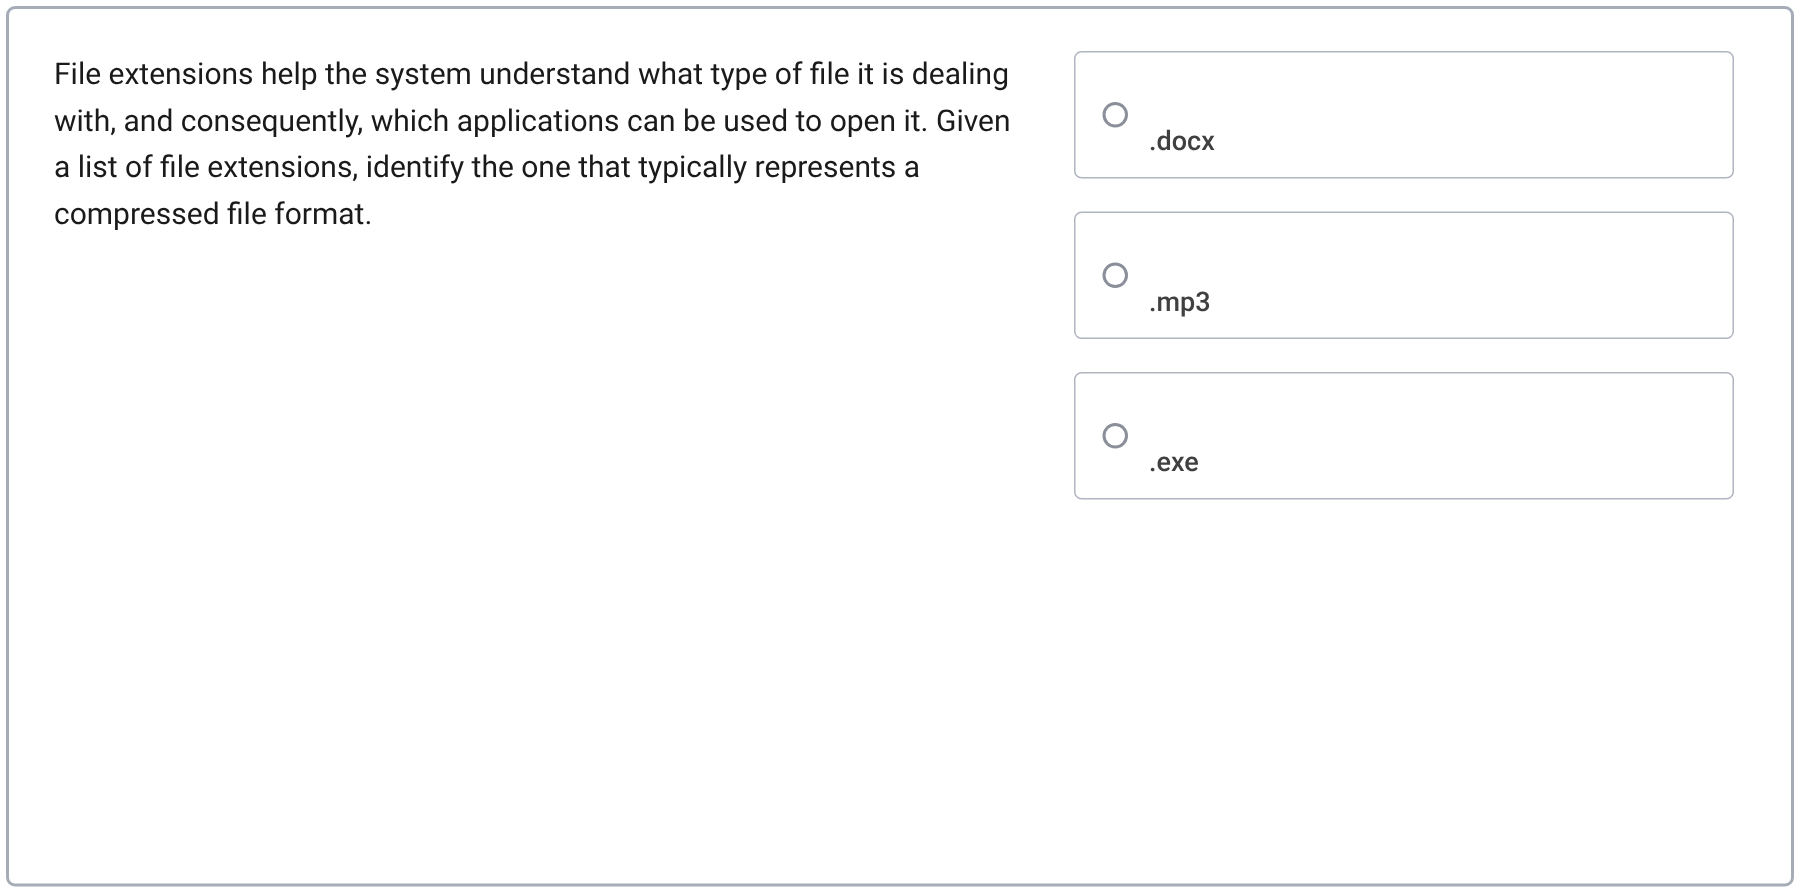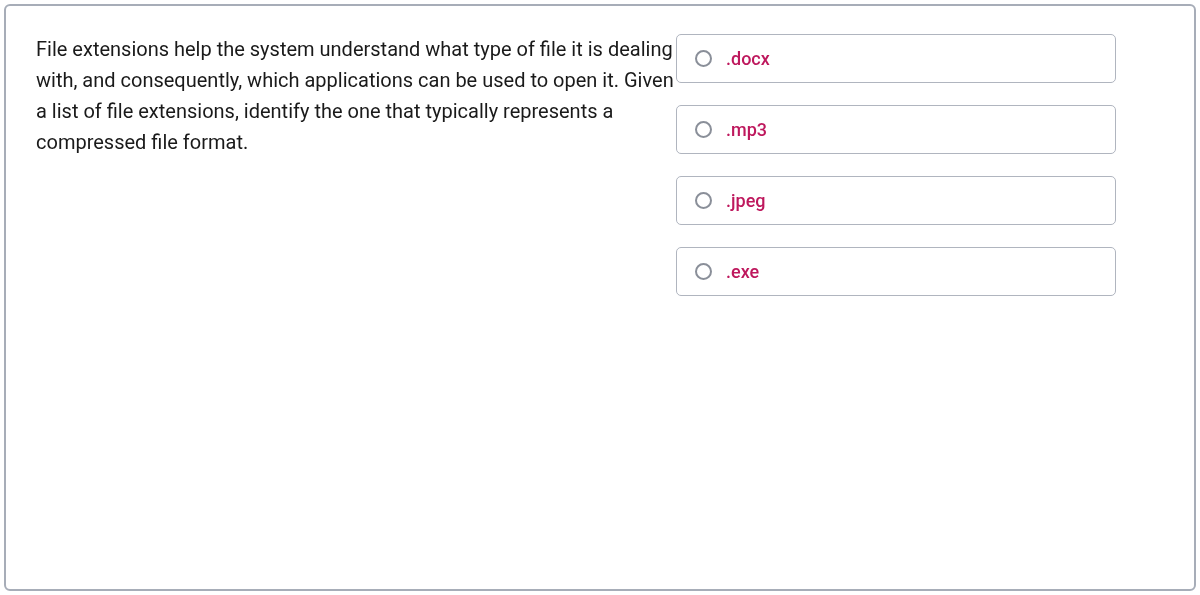--- a/index.html
+++ b/index.html
@@ -14,20 +14,21 @@
       height: 595px;
       padding: 4px;
     }
     .container {
       border: 2px solid #a7adb8;
       border-radius: 6px;
       width: 100%;
       height: 100%;
       padding: 28px 30px;
       display: flex;
+      gap: 40px;
     }
     .question-panel {
       flex: 1;
       max-width: 640px;
     }
     .question-text {
       font-size: 20px;
       line-height: 1.55;
       color: #1a1a1a;
       font-weight: 400;
@@ -50,42 +51,39 @@
     }
     .radio-circle {
       width: 17px;
       height: 17px;
       border: 2px solid #8a8f99;
       border-radius: 50%;
       flex-shrink: 0;
     }
     .option-label {
       font-size: 18px;
-      color: #be185d;
+      color: #404040;
       font-weight: 500;
+      margin-top: 36px;
     }
   </style>
 </head>
 <body>
 
 <div class="container">
   <div class="question-panel">
     <p class="question-text">File extensions help the system understand what type of file it is dealing with, and consequently, which applications can be used to open it. Given a list of file extensions, identify the one that typically represents a compressed file format.</p>
   </div>
   <div class="options-panel">
     <div class="option">
       <span class="radio-circle"></span>
       <span class="option-label">.docx</span>
     </div>
     <div class="option">
       <span class="radio-circle"></span>
       <span class="option-label">.mp3</span>
     </div>
     <div class="option">
       <span class="radio-circle"></span>
-      <span class="option-label">.jpeg</span>
-    </div>
-    <div class="option">
-      <span class="radio-circle"></span>
       <span class="option-label">.exe</span>
     </div>
   </div>
 </div>
 
 </body></html>

